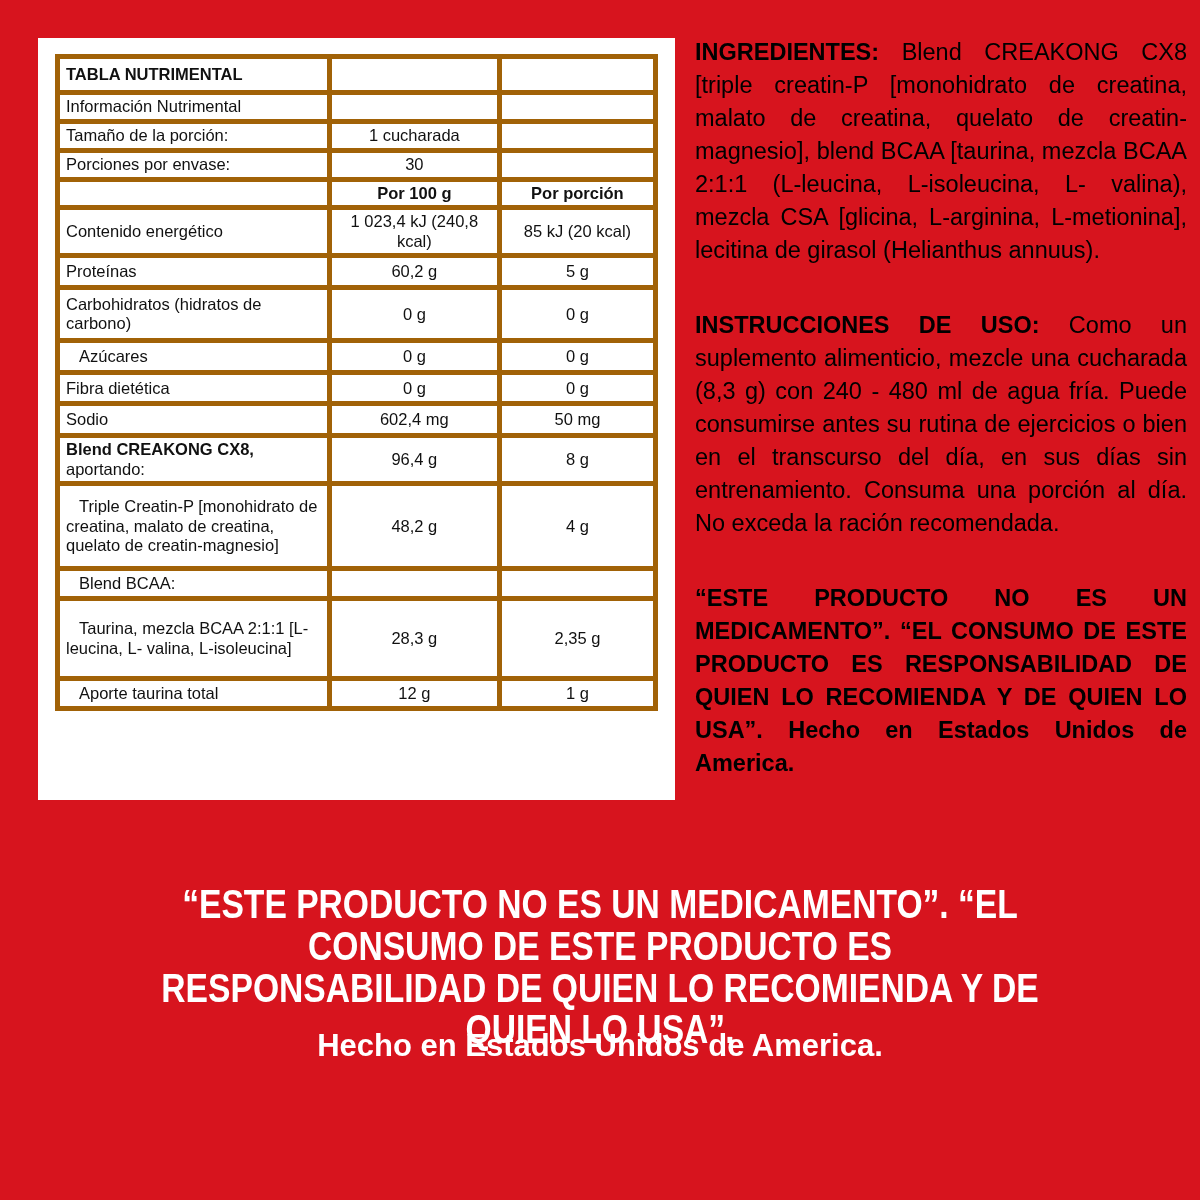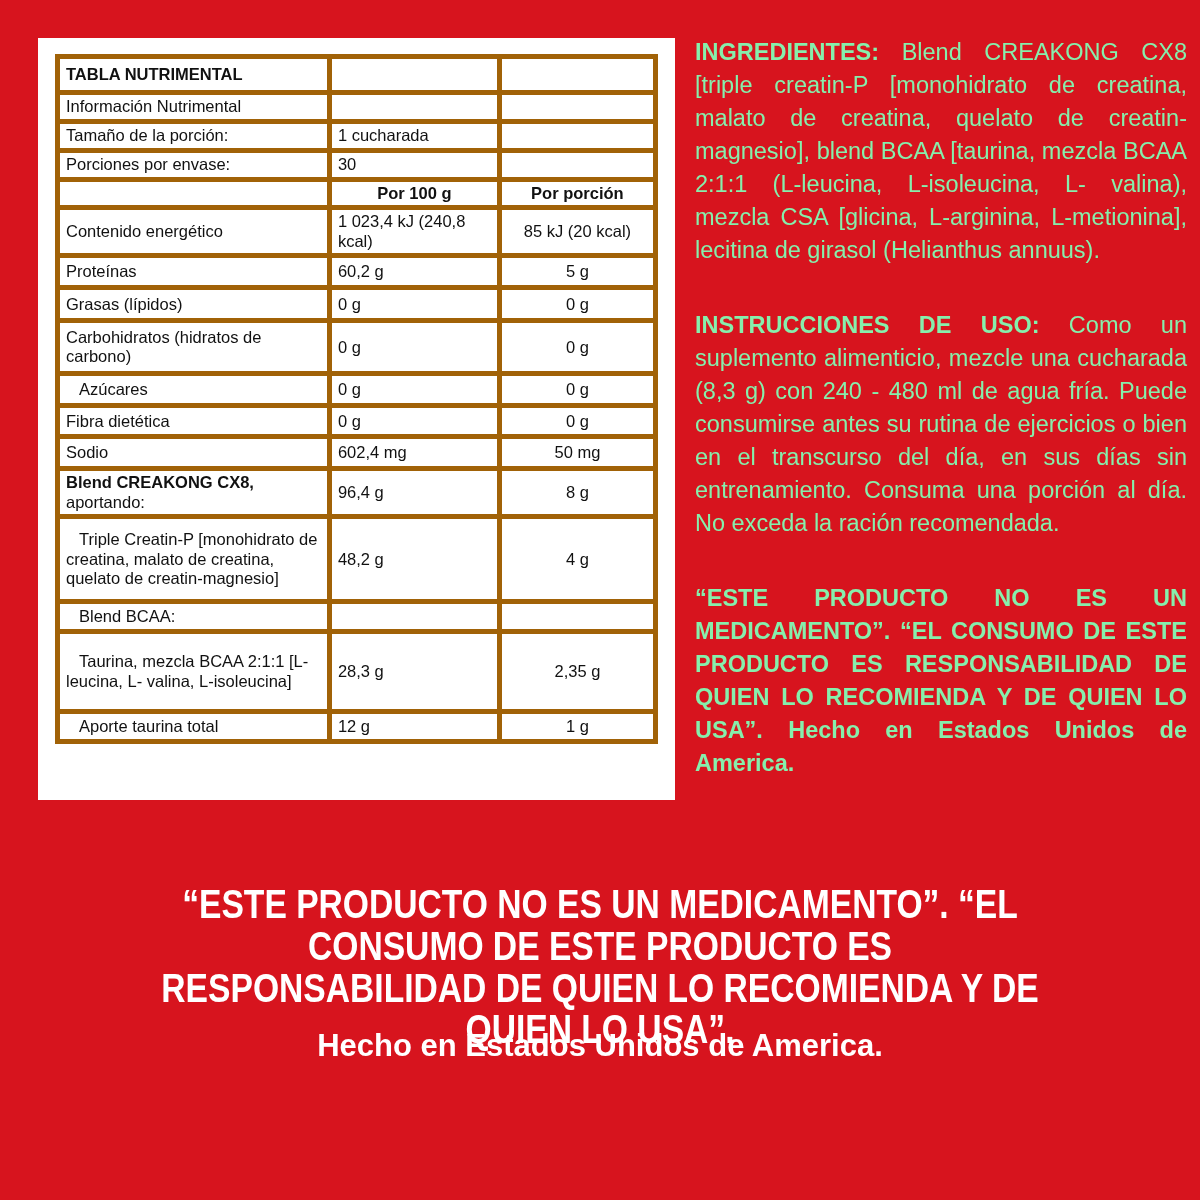--- a/index.html
+++ b/index.html
@@ -29,34 +29,34 @@
   table.nutrition td {
     border: 5px solid #a16207;
     padding: 2px 6px;
     font-size: 16.5px;
     line-height: 1.18;
     color: #111111;
     vertical-align: middle;
     overflow: hidden;
   }
   td.c-label { width: 46.5%; text-align: left; }
-  td.c-val   { width: 28%;   }
+  td.c-val   { width: 28%;   text-align: center; }
   td.c-val2  { width: 25.5%; text-align: center; }
   .title-cell { font-weight: bold; font-size: 19px; }
   .subtitle-cell { font-size: 17px; }
   .hdr { font-weight: bold; font-size: 17px; text-align: center; }
   .indent { text-indent: 13px; }
   .b { font-weight: bold; }
 
   
   .right-col {
     position: absolute;
     left: 695px; top: 36px;
     width: 492px;
-    color: #86efac;
+    color: #000000;
   }
   .para {
     text-align: justify;
     font-size: 23.5px;
     line-height: 33px;
     margin: 0 0 42px 0;
   }
   .lead { font-weight: bold; }
   .side-disclaimer { font-weight: bold; }
 
@@ -117,25 +117,20 @@
         <tr style="height: 29px; margin-left: 8px;">
           <td class="c-label">Contenido energético</td>
           <td class="c-val">1 023,4 kJ (240,8 kcal)</td>
           <td class="c-val2">85 kJ (20 kcal)</td>
         </tr>
         <tr style="height: 32px;">
           <td class="c-label">Proteínas</td>
           <td class="c-val">60,2 g</td>
           <td class="c-val2">5 g</td>
         </tr>
-        <tr style="height: 33px;">
-          <td class="c-label">Grasas (lípidos)</td>
-          <td class="c-val">0 g</td>
-          <td class="c-val2">0 g</td>
-        </tr>
         <tr style="height: 53px;">
           <td class="c-label">Carbohidratos (hidratos de carbono)</td>
           <td class="c-val">0 g</td>
           <td class="c-val2">0 g</td>
         </tr>
         <tr style="height: 32px;">
           <td class="c-label indent">Azúcares</td>
           <td class="c-val">0 g</td>
           <td class="c-val2">0 g</td>
         </tr>

